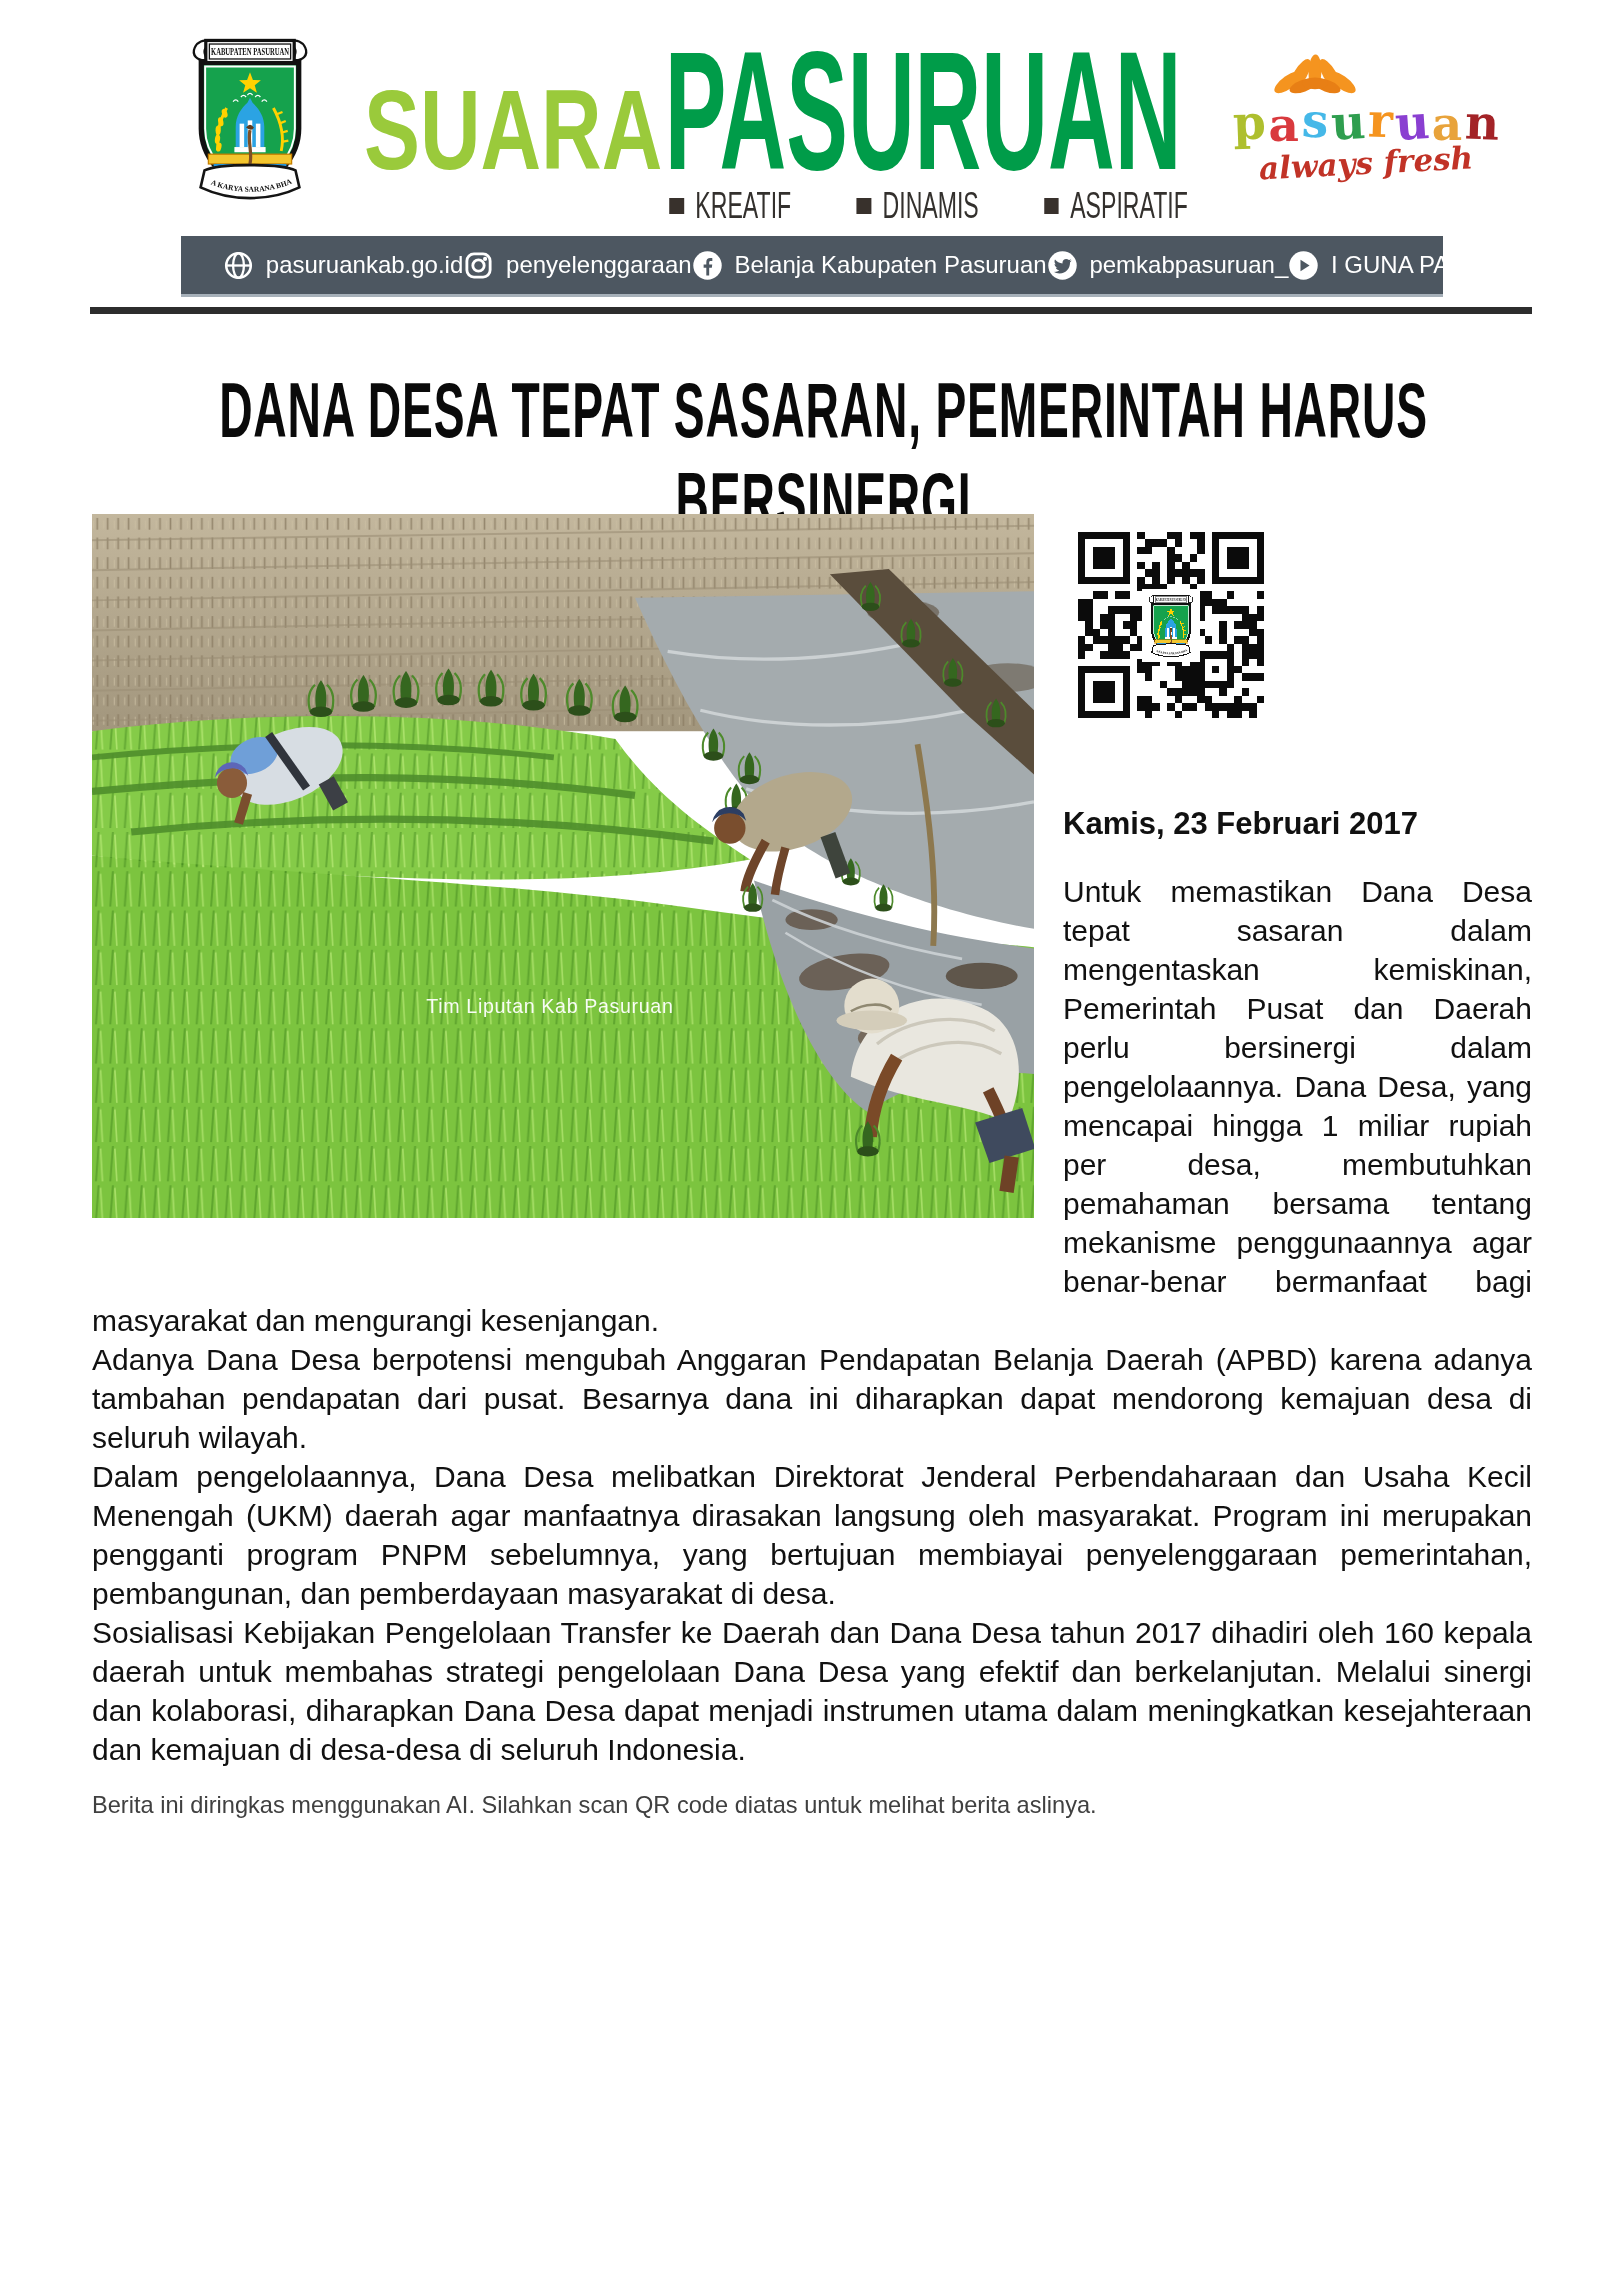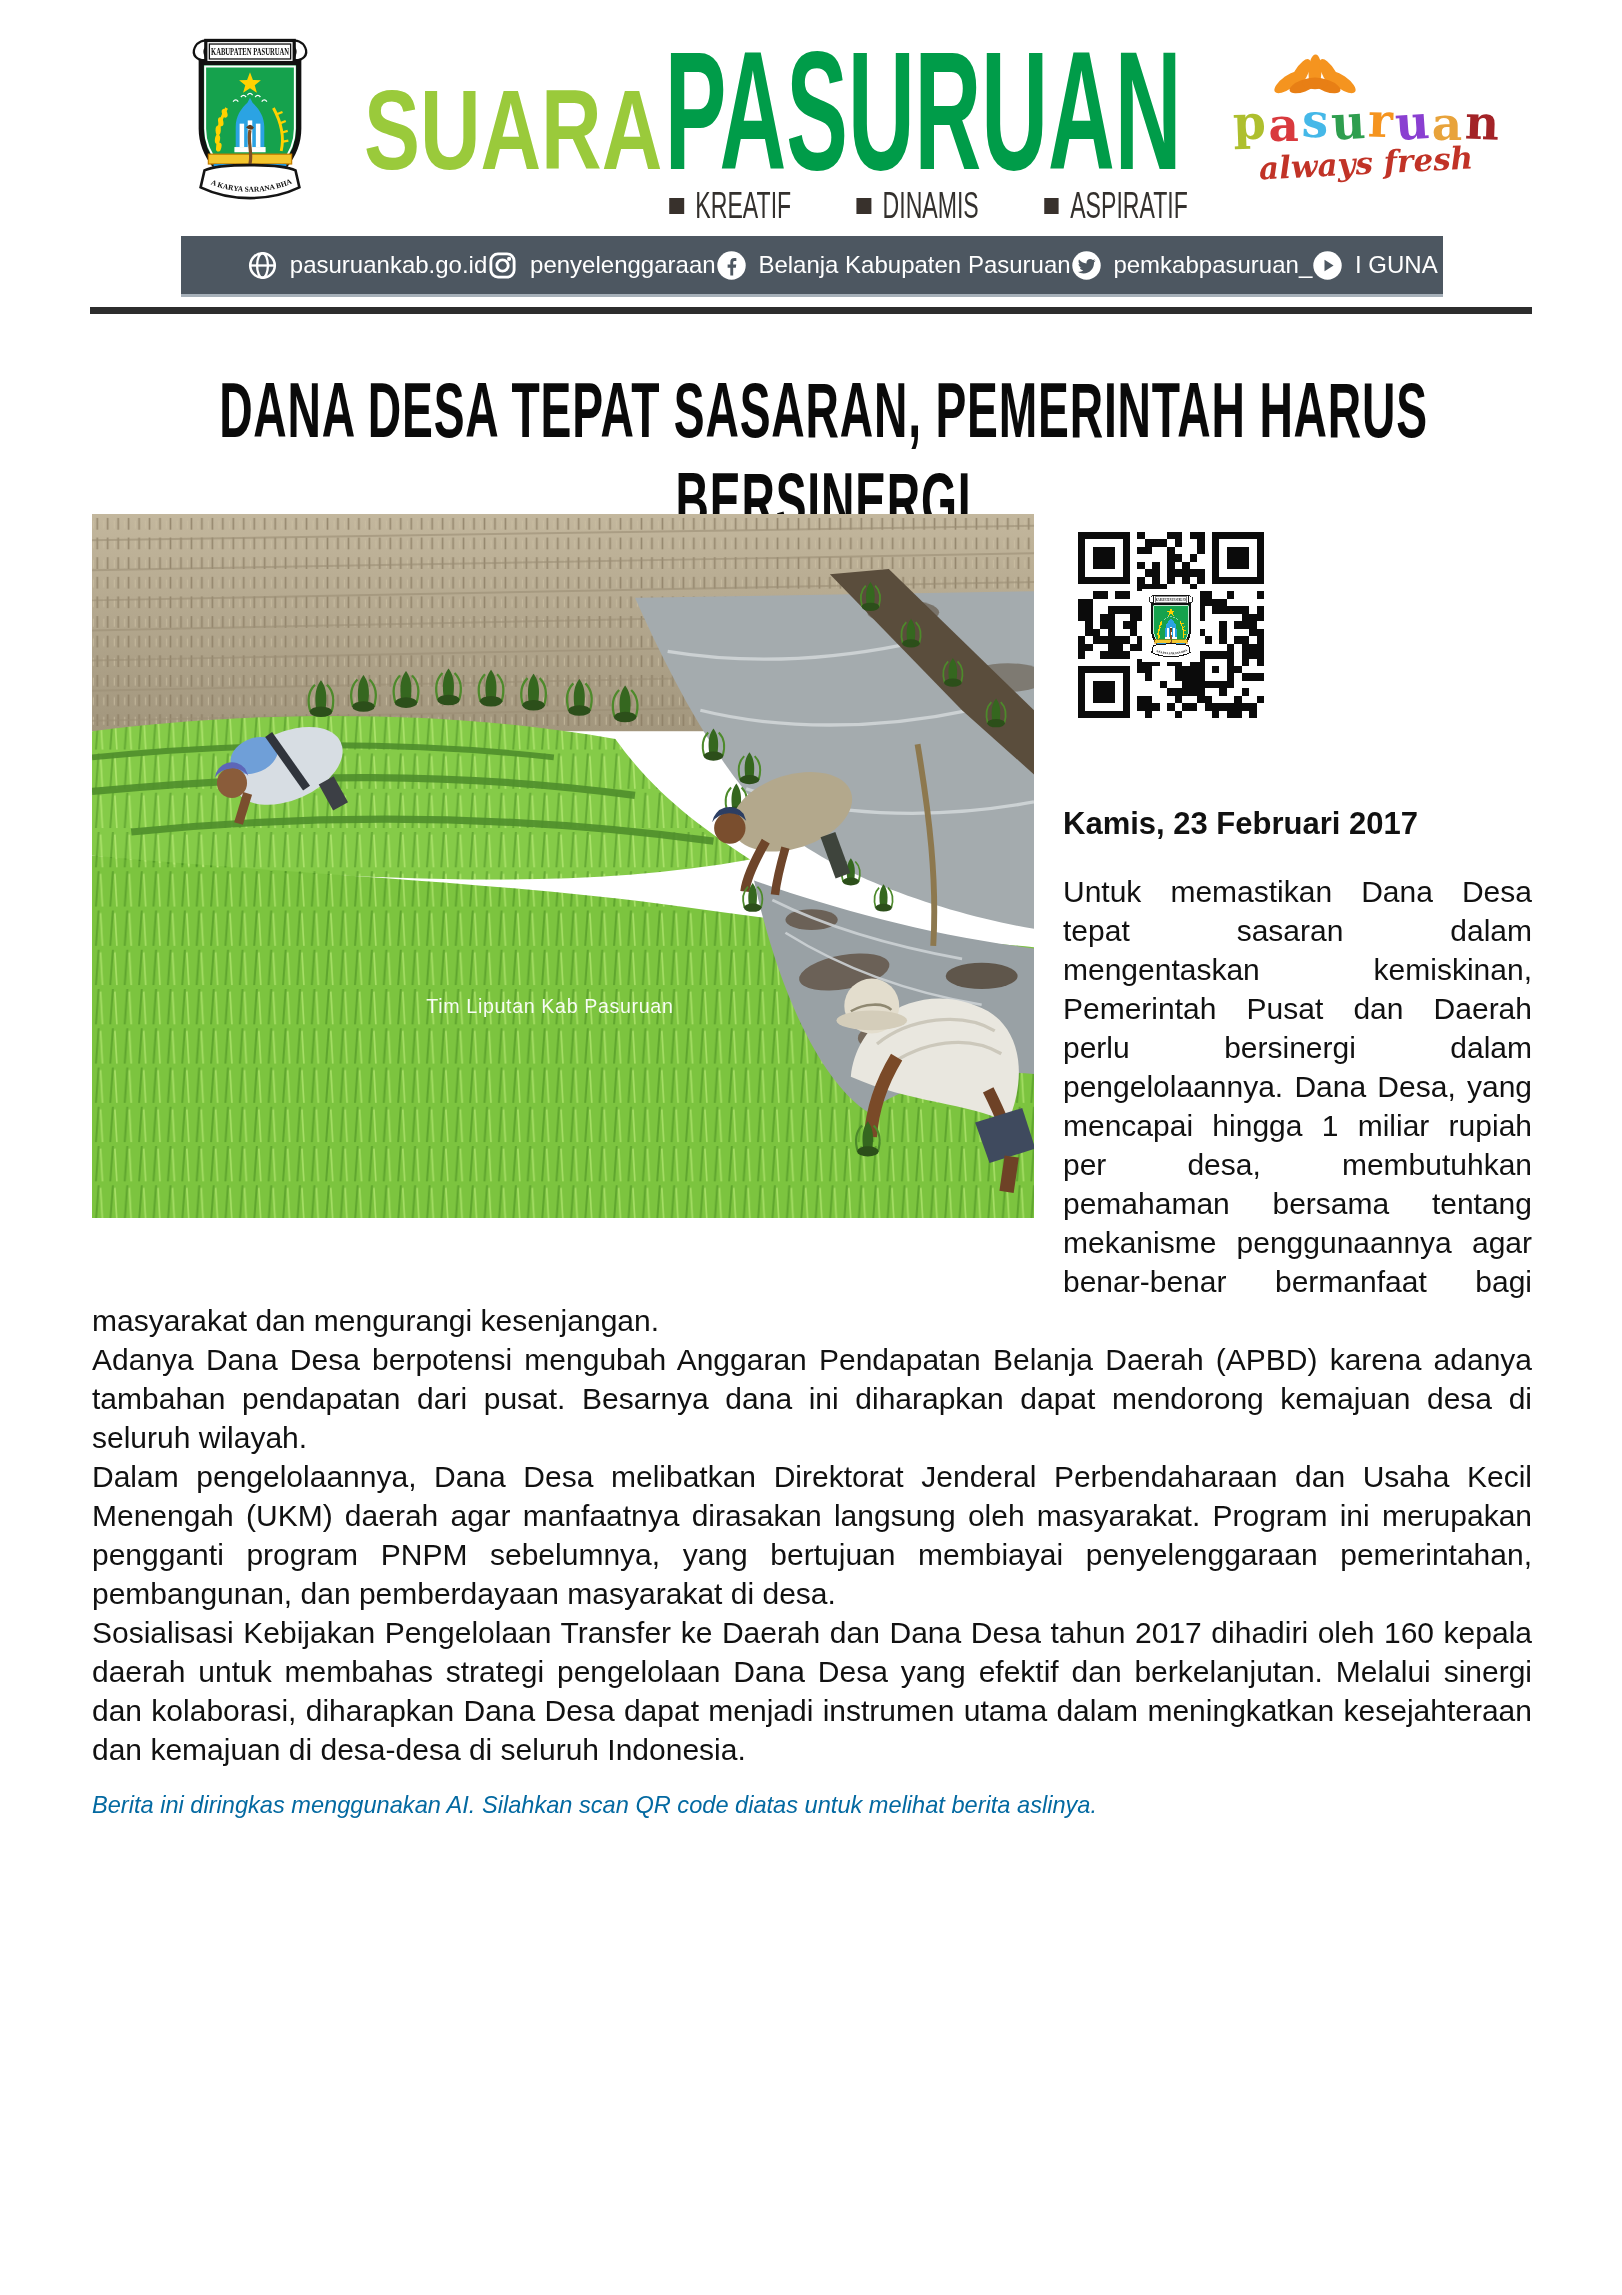--- a/index.html
+++ b/index.html
@@ -28,39 +28,39 @@
   .bl4{color:#f5941f;transform:translateY(-2px) rotate(2deg)}
   .bl5{color:#8a3fd1;transform:rotate(-4deg)}
   .bl6{color:#e8a33b;transform:translateY(1.3px)}
   .bl7{color:#a32327;transform:rotate(2deg)}
   .brand-sub{font-family:"DejaVu Serif",serif;font-style:italic;font-weight:bold;font-size:31px;
              color:#c13327;transform:rotate(-3deg);margin-top:-1.3px}
 
   
   .social-bar{position:absolute;left:181px;top:236px;width:1262px;height:61px;background:#4d5761;
               border-bottom:3.3px solid #a6b0b9;box-sizing:border-box;display:flex;align-items:center;
-              justify-content:space-between;padding:0 66px}
+              justify-content:space-between;padding:0 42px}
   .social-item{display:flex;align-items:center;gap:11.8px;color:#fff;font-size:24px;white-space:nowrap}
   .social-item svg{width:31px;height:31px;flex:0 0 auto}
 
   .divider{position:absolute;left:90px;top:307px;width:1442px;height:7.2px;background:#2d2d2d}
 
   
   .headline{position:absolute;left:92px;top:353px;width:1440px;margin:12px}
   .hl-inner{display:block;width:2395px;margin-left:-478px;transform:scaleX(0.601);transform-origin:50% 0;
             font-weight:bold;font-size:77px;line-height:90px;letter-spacing:1.3px;color:#0a0a0a;text-align:center}
 
   
   .content{position:absolute;left:92px;top:514px;width:1440px;font-size:30px;line-height:39px}
   .photo{float:left;width:942px;height:704px;margin:0 29px 65px 0}
   .qr-wrap{display:flow-root;margin:2.6px 0 72px 0}
   .qr-wrap svg{width:216px;height:216px}
   .date{margin:0 0 30px 0;font-weight:bold;font-size:31px;line-height:37px}
   .content p.body{margin:0;text-align:justify}
-  .footnote{margin:17px 0 0 0;font-size:23.6px;font-style:italic;color:#0369a1;clear:none}
+  .footnote{margin:17px 0 0 0;font-size:23.6px;color:#404040;clear:none}
 </style>
 </head>
 <body>
 
 <svg width="0" height="0" style="position:absolute" aria-hidden="true">
   <defs>
     <symbol id="crest-symbol" viewBox="0 0 200 262">
 
       <path d="M34,44 C18,46 10,36 15,25 C19,16 29,12 37,16 L41,21 C32,23 28,28 31,36 Z" fill="#fff" stroke="#111" stroke-width="3.5"></path>
       <path d="M166,44 C182,46 190,36 185,25 C181,16 171,12 163,16 L159,21 C168,23 172,28 169,36 Z" fill="#fff" stroke="#111" stroke-width="3.5"></path>

